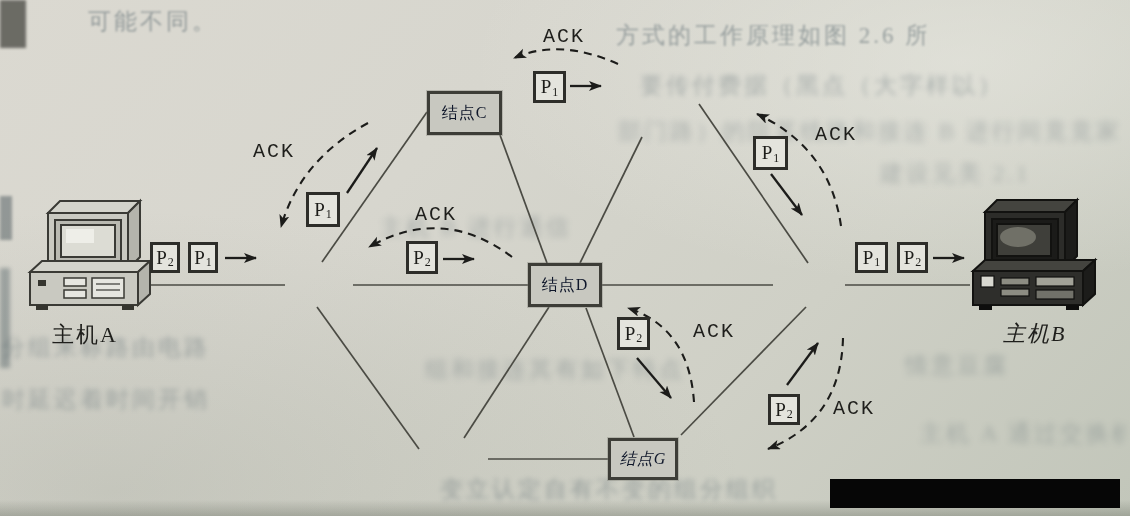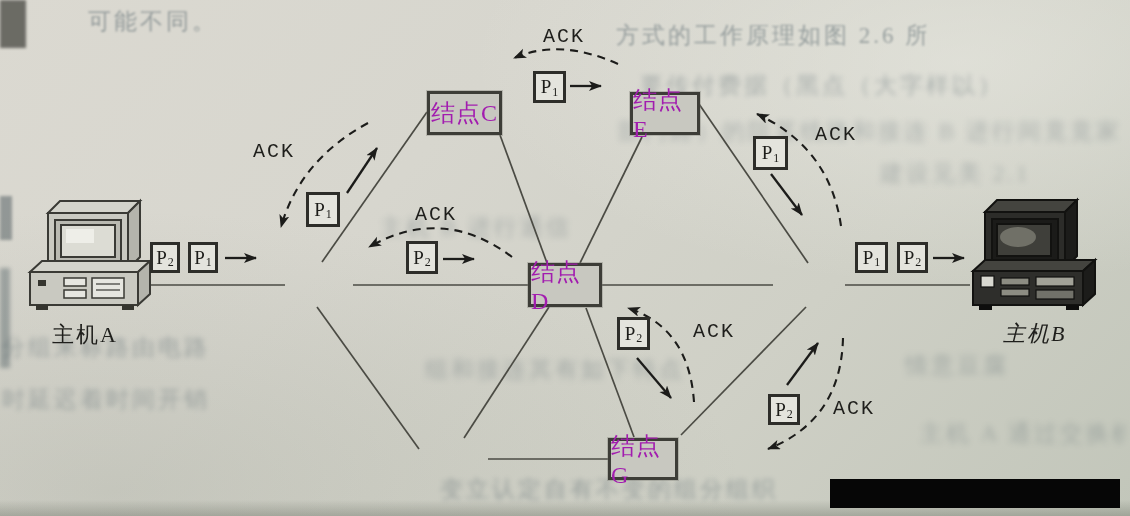--- a/index.html
+++ b/index.html
@@ -12,21 +12,21 @@
       linear-gradient(133deg,#dbd9d1 0%,#d7d6ce 35%,#cfd0c6 68%,#c2c6ba 100%);
   }
   .ghost{
     position:absolute; color:#4f5f67; white-space:nowrap; overflow:hidden;
     font-size:23px; letter-spacing:3px; pointer-events:none;
   }
   .node{
     position:absolute; box-sizing:border-box;
     background:#c8c8c0; border:3px solid #3d3d37;
     display:flex; align-items:center; justify-content:center;
-    font-size:24px; color:#a21caf; letter-spacing:1px;
+    font-size:16px; color:#0f172a; letter-spacing:1px;
     box-shadow:0 0 0 1px rgba(120,120,112,.35);
   }
   .pkt{
     position:absolute; box-sizing:border-box;
     background:#e4e4dd; border:3px solid #2d2d29;
     display:flex; align-items:center; justify-content:center;
     font-size:19px; color:#1d1d1a;
   }
   .pkt .sub{font-size:12px; margin-top:10px; margin-left:1px;}
   .ack{
@@ -138,22 +138,21 @@
       <rect x="1001" y="289" width="28" height="7" fill="#8c8c82" stroke-width="1.2"></rect>
       <rect x="1036" y="277" width="38" height="9" fill="#a2a298" stroke-width="1.2"></rect>
       <rect x="1036" y="290" width="38" height="9" fill="#72726a" stroke-width="1.2"></rect>
       <rect x="979" y="305" width="13" height="5" fill="#0e0e0d" stroke="none"></rect>
       <rect x="1066" y="305" width="13" height="5" fill="#0e0e0d" stroke="none"></rect>
     </g>
   </svg>
 
   <div class="node" style="left:427px;top:91px;width:75px;height:44px;">结点C</div>
   <div class="node" style="left:528px;top:263px;width:74px;height:44px;">结点D</div>
-  <div class="node" style="left:630px;top:92px;width:70px;height:43px;">结点E</div>
-  <div class="node" style="left:608px;top:438px;width:70px;height:42px;">结点G</div>
+  <div class="node" style="left:608px;top:438px;width:70px;height:42px;font-style:italic;">结点G</div>
 
   <div class="pkt" style="left:150px;top:242px;width:30px;height:31px;">
     <span>P</span>
       <span class="sub">2</span>
   </div>
   <div class="pkt" style="left:188px;top:242px;width:30px;height:31px;">
     <span>P</span>
       <span class="sub">1</span>
   </div>
   <div class="pkt" style="left:306px;top:192px;width:34px;height:35px;">

